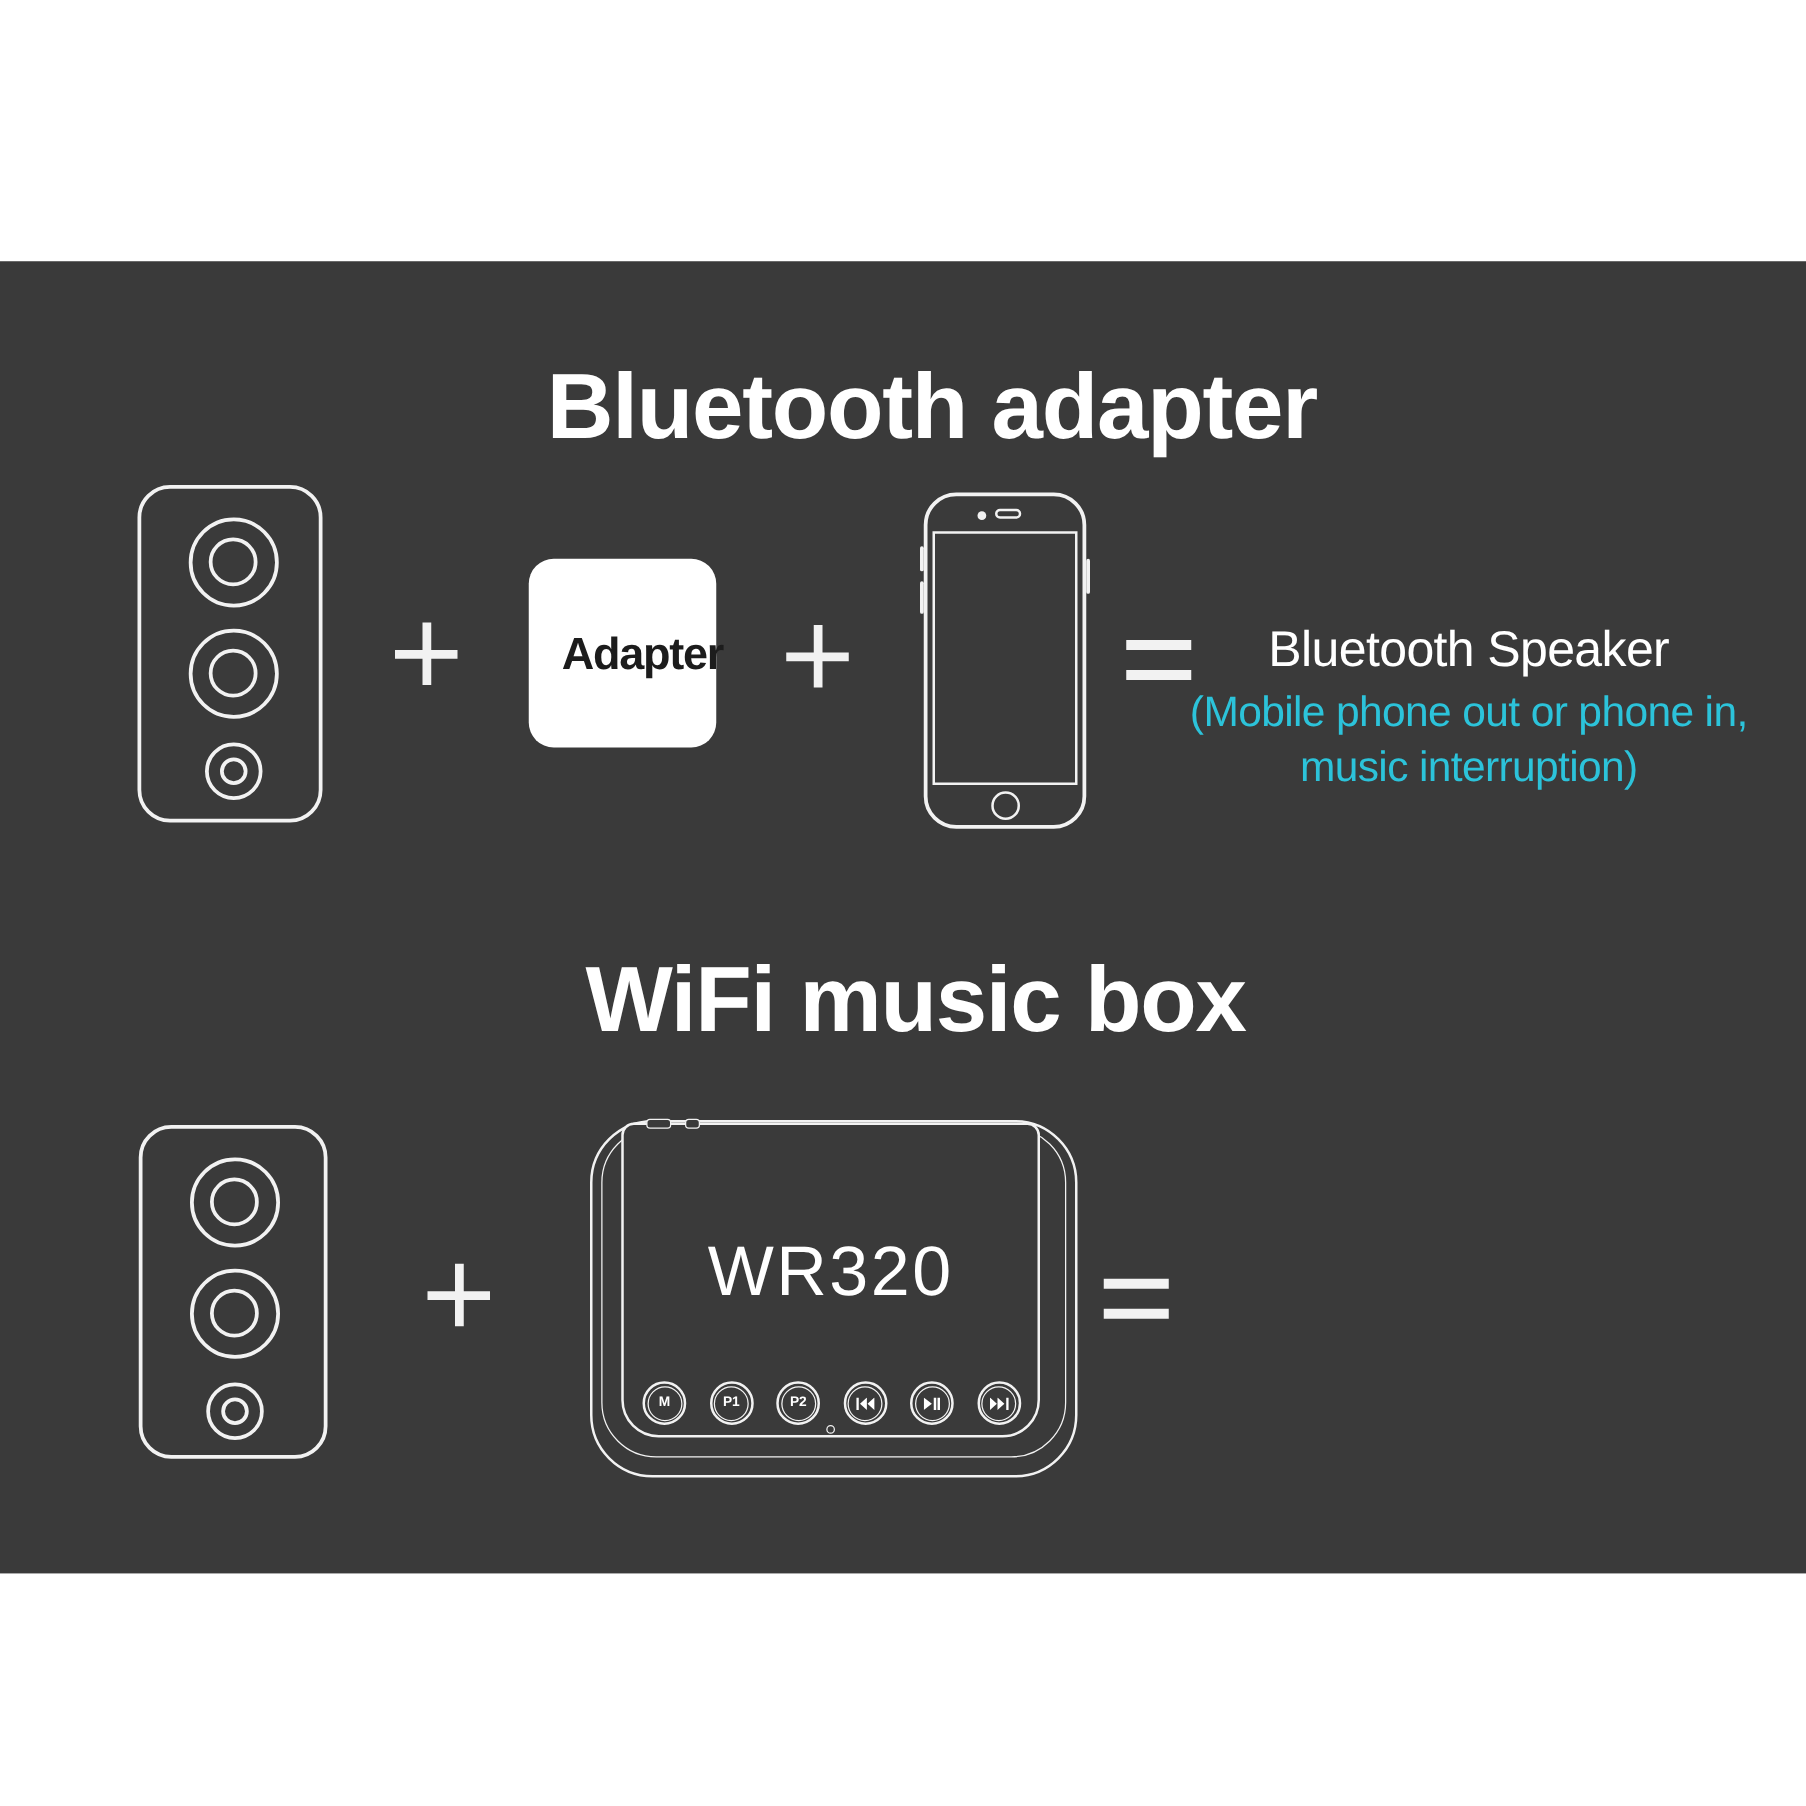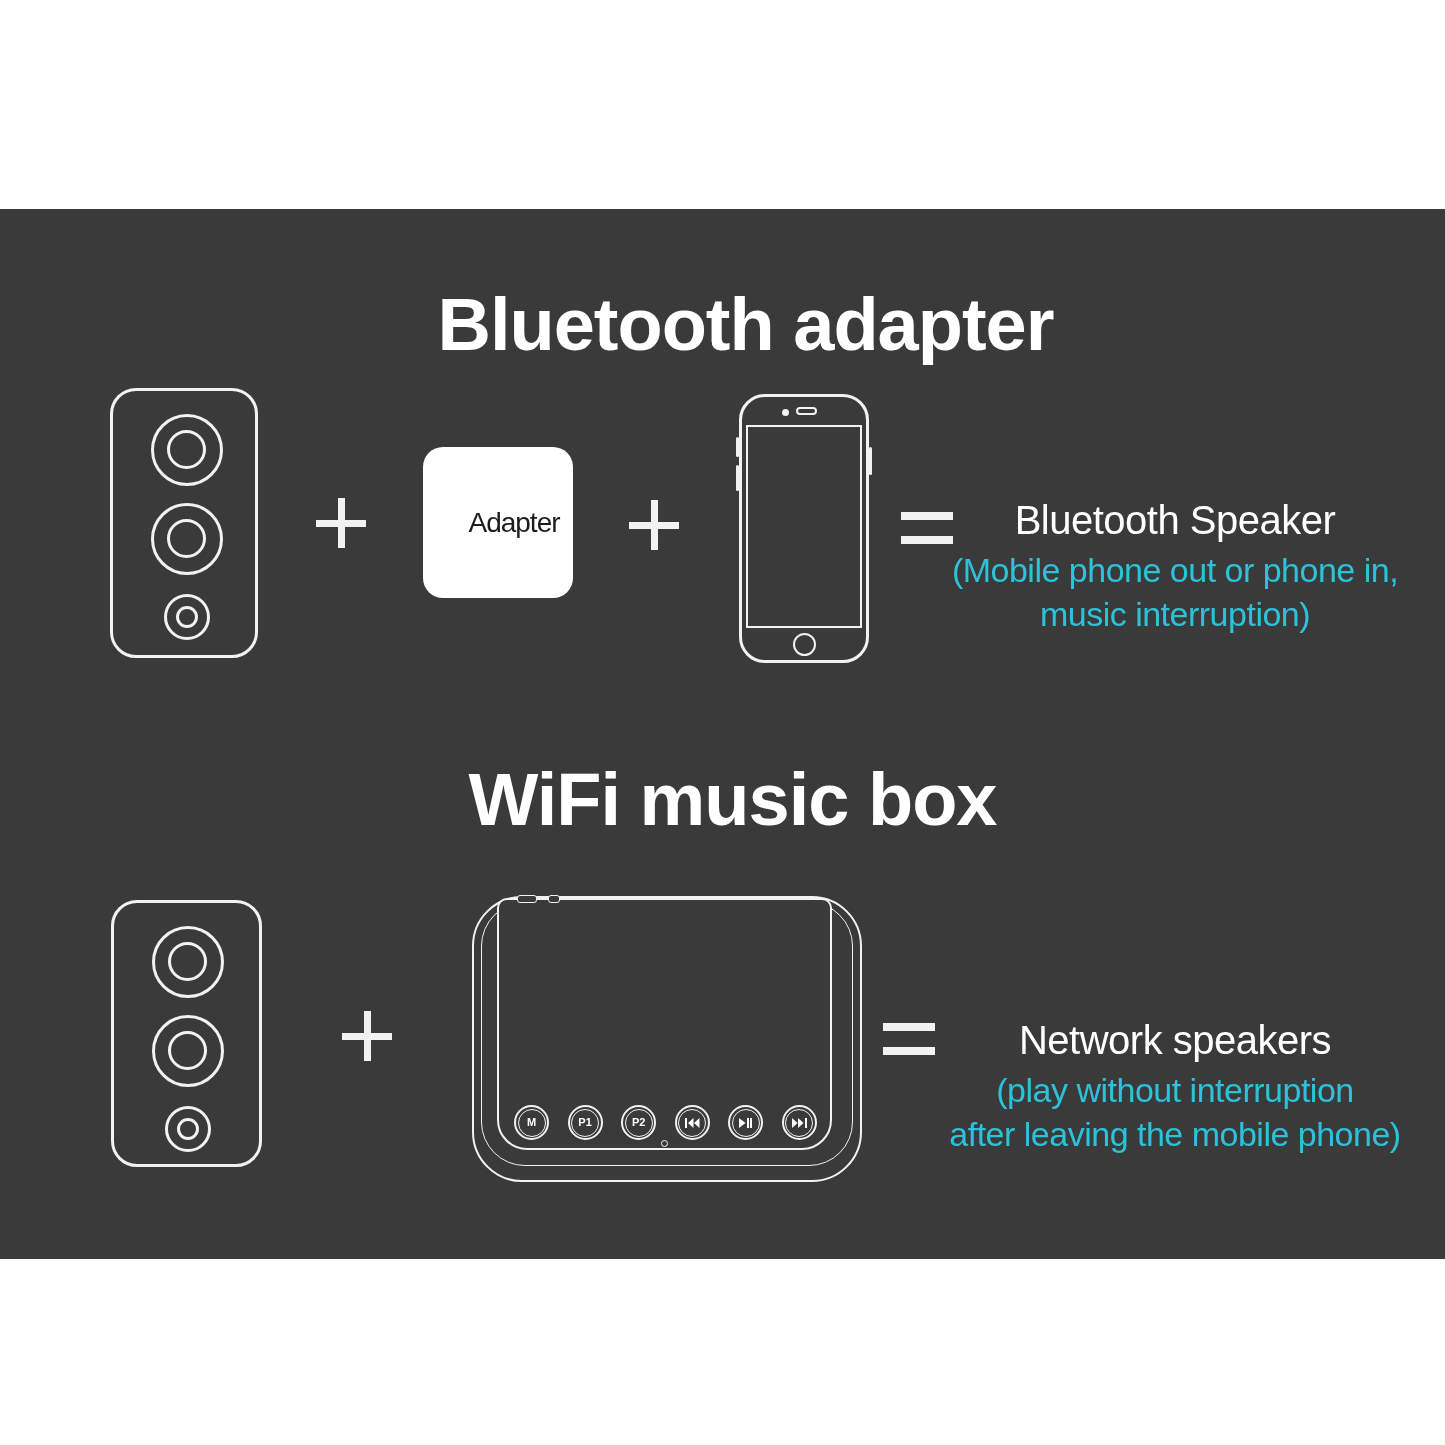--- a/index.html
+++ b/index.html
@@ -38,21 +38,21 @@
   .p1 { left:316px; top:498px; } .p2 { left:629px; top:500px; } .p3 { left:342px; top:1011px; }
 
   
   .equals { position:absolute; width:52px; }
   .equals .bar { width:52px; height:8px; background:var(--line,#f2f2f2); margin-bottom:16px; }
   .e1 { left:901px; top:512px; } .e2 { left:883px; top:1023px; }
 
   
   .adapter { position:absolute; left:423px; top:447px; width:150px; height:151px;
     background:#fff; border-radius:20px; display:flex; align-items:center; justify-content:center; }
-  .adapter span { color:var(--ink,#1c1c1c); font-weight:normal; font-size:28px; letter-spacing:-1px;margin-left:32px; }
+  .adapter span { color:var(--ink,#1c1c1c); font-weight:bold; font-size:36px; letter-spacing:-1px;margin-left:32px; }
 
   
   .phone { position:absolute; left:739px; top:394px; width:130px; height:269px;
     border:3px solid var(--line,#f2f2f2); border-radius:26px; }
   .phone-screen { position:absolute; left:4px; top:28px; width:116px; height:203px;
     border:2.5px solid var(--line,#f2f2f2); }
   .phone-cam { position:absolute; left:40px; top:12px; width:7px; height:7px; border-radius:50%;
     background:var(--line,#f2f2f2); }
   .phone-ear { position:absolute; left:54px; top:10px; width:21px; height:8px;
     border:2px solid var(--line,#f2f2f2); border-radius:4px; }
@@ -158,20 +158,21 @@
       </div>
   </div>
 
   <div class="plus p3"></div>
 
   <div class="wr-body">
     <div class="wr-rim"></div>
     <div class="wr-face">
       <div class="notch n1"></div>
       <div class="notch n2"></div>
+      <div class="wr-label">WR320</div>
       <div class="wr-buttons">
         <div class="wr-btn">
           <span>M</span>
         </div>
         <div class="wr-btn">
           <span>P1</span>
         </div>
         <div class="wr-btn">
           <span>P2</span>
         </div>
@@ -197,20 +198,13 @@
       </div>
       <div class="wr-hole"></div>
     </div>
   </div>
 
   <div class="equals e2">
     <div class="bar"></div>
     <div class="bar"></div>
   </div>
 
-  <div class="result r2">
-    <div class="heading">Network speakers</div>
-    <div class="note">
-      <div>(play without interruption</div>
-      <div>after leaving the mobile phone)</div>
-    </div>
-  </div>
 </div>
 
 </body></html>

